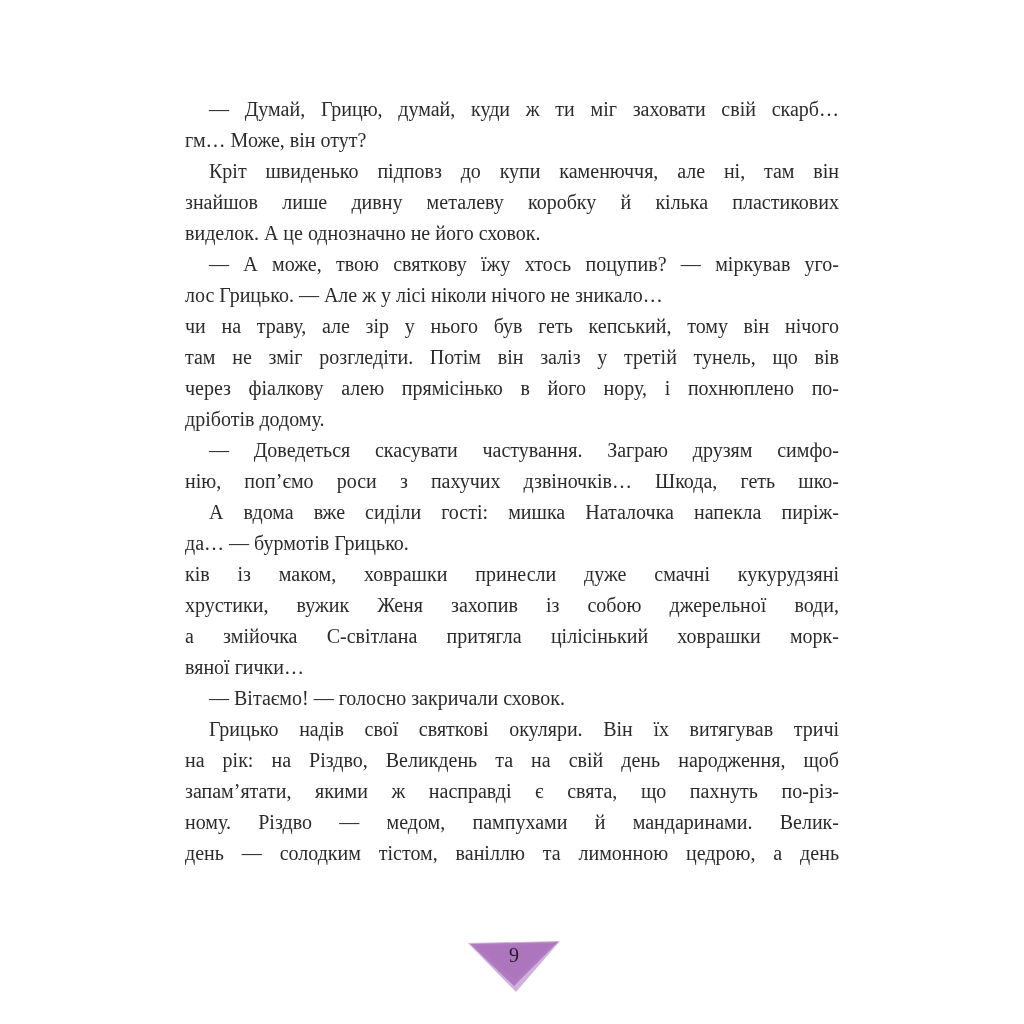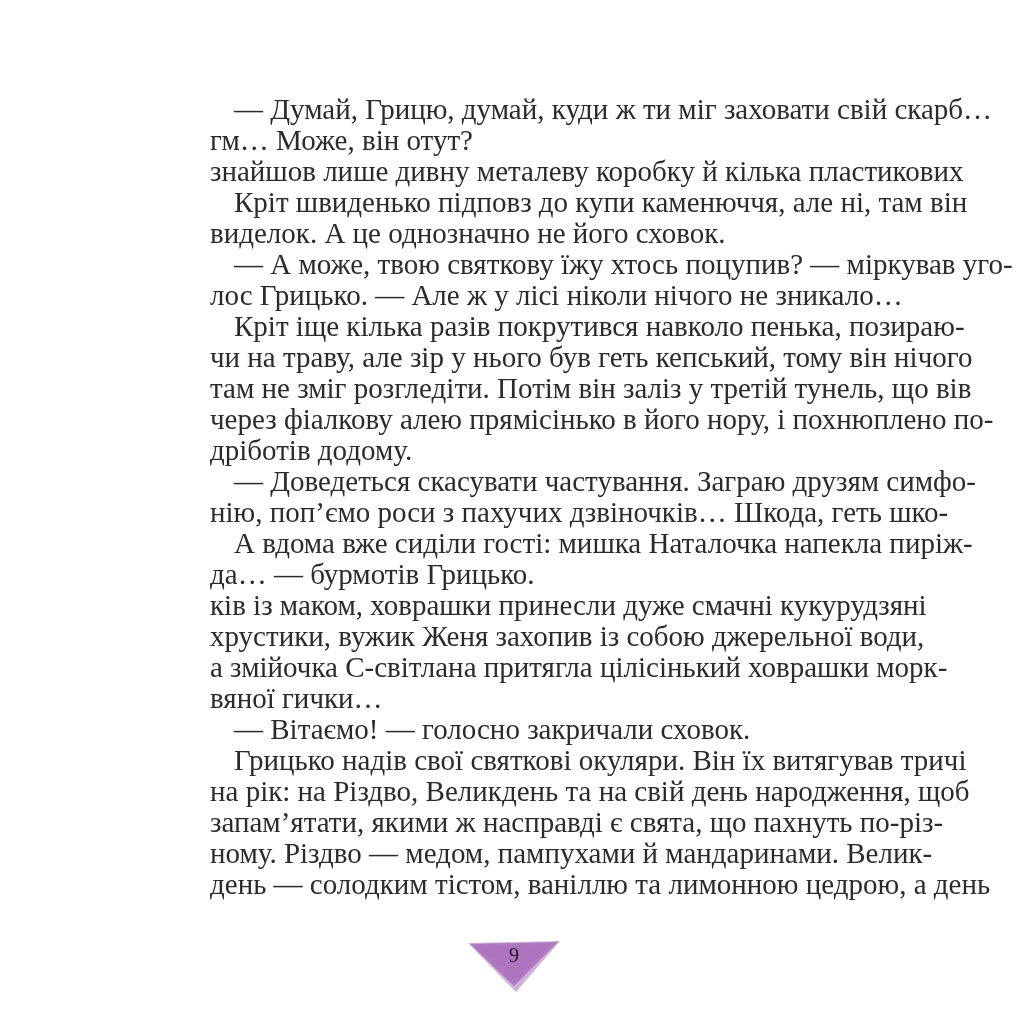--- a/index.html
+++ b/index.html
@@ -1,21 +1,21 @@
 <!DOCTYPE html>
 <html><head>
 <meta charset="utf-8">
 <style>
   html, body { margin:0; padding:0; background:#ffffff; }
   body { width:1024px; height:1024px; position:relative; overflow:hidden; }
   .page { position:absolute; left:0; top:0; width:1024px; height:1024px; background:#ffffff; }
   .text-block {
     position:absolute; left:185px; top:94px; width:654px;
     font-family: "Liberation Serif", "DejaVu Serif", serif;
-    font-size:29px; color:#2b2b2b;margin-left:25px;
+    font-size:20px; color:#2b2b2b;
   }
   .line {
     height:31px; line-height:31px; white-space:nowrap;
     text-align:justify; text-align-last:justify;
     display:block;
   }
   .line.last { text-align-last:left; }
   .line.indent { padding-left:24px; }
   .page-badge {
     position:absolute; left:466px; top:940px; width:96px; height:54px;
@@ -27,26 +27,25 @@
     font-size:20px; color:#1e1e1e;
   }
 </style>
 </head>
 <body>
 
 <div class="page">
   <div class="text-block" id="text-block">
       <div class="line indent">— Думай, Грицю, думай, куди ж ти міг заховати свій скарб…</div>
       <div class="line last">гм… Може, він отут?</div>
+      <div class="line indent">Кріт швиденько підповз до купи каменюччя, але ні, там він</div>
       <div class="line">знайшов лише дивну металеву коробку й кілька пластикових</div>
-      <div class="line indent">Кріт швиденько підповз до купи каменюччя, але ні, там він</div>
       <div class="line last">виделок. А це однозначно не його сховок.</div>
       <div class="line indent">— А може, твою святкову їжу хтось поцупив? — міркував уго-</div>
       <div class="line last">лос Грицько. — Але ж у лісі ніколи нічого не зникало…</div>
-      <div class="line indent">Кріт іще кілька разів покрутився навколо пенька, позираю-</div>
       <div class="line">чи на траву, але зір у нього був геть кепський, тому він нічого</div>
       <div class="line">там не зміг розгледіти. Потім він заліз у третій тунель, що вів</div>
       <div class="line">через фіалкову алею прямісінько в його нору, і похнюплено по-</div>
       <div class="line last">дріботів додому.</div>
       <div class="line indent">— Доведеться скасувати частування. Заграю друзям симфо-</div>
       <div class="line">нію, поп’ємо роси з пахучих дзвіночків… Шкода, геть шко-</div>
       <div class="line indent">А вдома вже сиділи гості: мишка Наталочка напекла пиріж-</div>
       <div class="line last">да… — бурмотів Грицько.</div>
       <div class="line">ків із маком, ховрашки принесли дуже смачні кукурудзяні</div>
       <div class="line">хрустики, вужик Женя захопив із собою джерельної води,</div>

